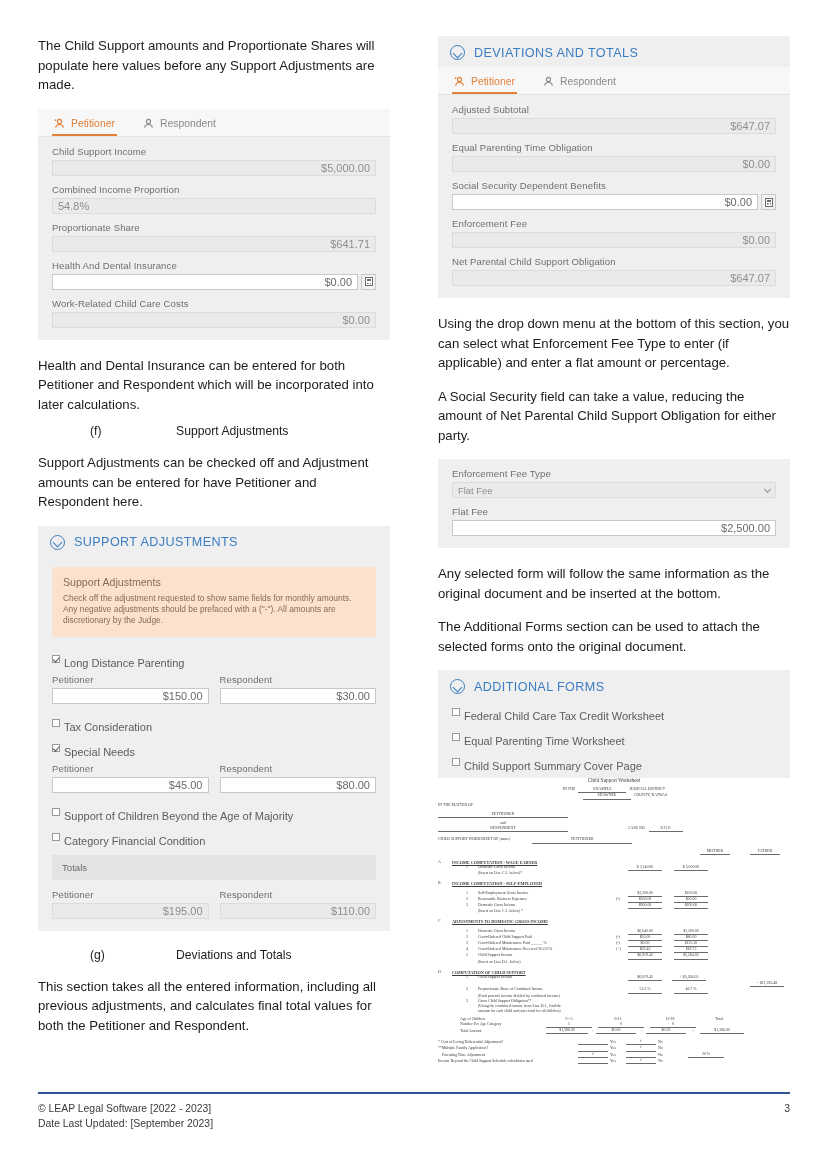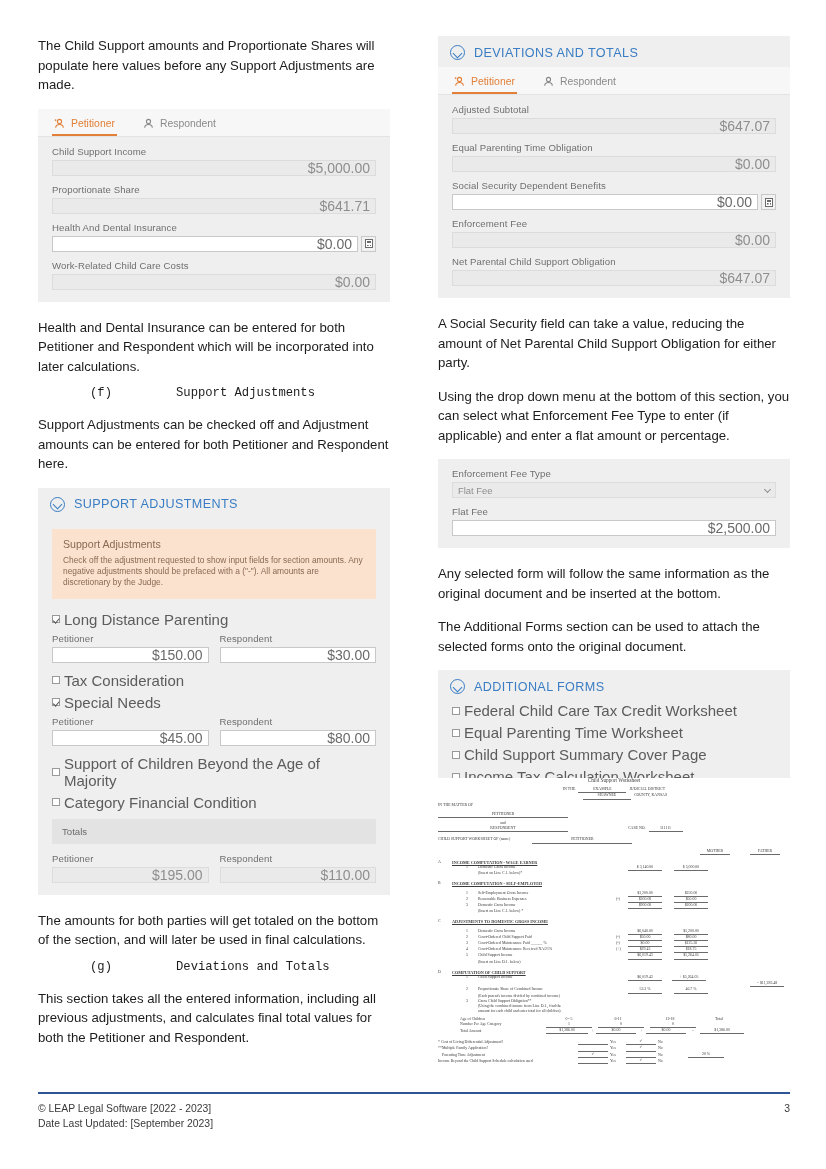--- a/index.html
+++ b/index.html
@@ -22,21 +22,20 @@
     margin: 0 0 14px 0;
     color: #1c1c1c;
   }
   p.body-text.tight { margin-bottom: 9px; }
   .lettered {
     font-size: 12.2px;
     margin: 8px 0 13px 0;
     padding-left: 52px;
     color: #1c1c1c;
     line-height: 17px;
-    font-family: Liberation Mono, monospace;
   }
   .lettered .ltr { display:inline-block; width: 86px; }
   .em { font-style: italic; }
 
   h3.section-head {
     font-size: 13.4px;
     font-weight: bold;
     margin: 0 0 14px 0;
     color: #111;
   }
@@ -90,21 +89,21 @@
 
   .fields { padding: 9px 14px 12px 14px; background:#efefef; }
   .field { margin-bottom: 8px; }
   .field:last-child { margin-bottom:0; }
   .flabel {
     font-size:9.6px; color:#6f6f6f; margin-bottom:3px; display:block;
     letter-spacing:.1px;
   }
   .inp {
     height:16px; border:1px solid #dcdcdc; background:#eaeaea;
-    font-size:14px; color:#8e8e8e;
+    font-size:11px; color:#8e8e8e;
     display:flex; align-items:center; justify-content:flex-end;
     padding:0 5px;
   }
   .inp.left { justify-content:flex-start; }
   .inp.editable { background:#ffffff; border-color:#c8c8c8; color:#6a6a6a; }
   .inp-row { display:flex; gap:3px; align-items:stretch; }
   .inp-row .inp { flex:1; }
   .calc-btn {
     width:15px; border:1px solid #c8c8c8; background:#f2f2f2;
     display:flex;align-items:center;justify-content:center; flex:0 0 auto;
@@ -138,21 +137,21 @@
   .cbrow { display:flex; align-items:center; gap:4px; margin-bottom:5px; }
   .cb {
     width:8px;height:8px;border:1px solid #9a9a9a;background:#fff;
     flex:0 0 auto; position:relative;
   }
   .cb.checked::after{
     content:""; position:absolute; left:1.4px; top:.4px; width:3px;height:5.4px;
     border-right:1.3px solid #555; border-bottom:1.3px solid #555;
     transform:rotate(40deg);
   }
-  .cblabel { font-size:15px; color:#5c5c5c; }
+  .cblabel { font-size:11px; color:#5c5c5c;margin-top:8px; }
 
   .two-col { display:flex; gap:11px; margin-bottom:9px; }
   .two-col > div { flex:1; }
 
   .totals-bar {
     background:#e3e3e3; padding:7px 10px; margin:8px 0 9px 0;
     font-size:9.6px; color:#6b6b6b;
   }
 
   
@@ -208,20 +207,24 @@
           <span>Respondent</span>
         </div>
       </div>
       <div class="fields">
 
         <div class="field">
           <span class="flabel">Child Support Income</span>
           <div class="inp">$5,000.00</div>
         </div>
 
+        <div class="field">
+          <span class="flabel">Combined Income Proportion</span>
+          <div class="inp left">54.8%</div>
+        </div>
 
         <div class="field">
           <span class="flabel">Proportionate Share</span>
           <div class="inp">$641.71</div>
         </div>
 
         <div class="field">
           <span class="flabel">Health And Dental Insurance</span>
           <div class="inp-row">
             <div class="inp editable">$0.00</div>
@@ -238,32 +241,32 @@
 
       </div>
     </div>
 
     <p class="body-text tight">Health and Dental Insurance can be entered for both Petitioner and Respondent which will be incorporated into later calculations.</p>
 
     <div class="lettered">
       <span class="ltr">(f)</span><span>Support Adjustments</span>
     </div>
 
-    <p class="body-text">Support Adjustments can be checked off and Adjustment amounts can be entered for both Petitioner and Respondent here.</p>
+    <p class="body-text">Support Adjustments can be checked off and Adjustment amounts can be entered for have Petitioner and Respondent here.</p>
 
     <div class="panel">
       <div class="panel-title">
         <span class="chev-circle"></span>
         <span class="ttl">SUPPORT ADJUSTMENTS</span>
       </div>
       <div style="padding:0 14px 12px 14px;">
 
         <div class="notice">
           <div class="nt-title">Support Adjustments</div>
-          <div class="nt-body">Check off the adjustment requested to show input fields for section amounts. Any negative adjustments should be prefaced with a ("-"). All amounts are discretionary by the Judge.</div>
+          <div class="nt-body">Check off the adjustment requested to show same fields for monthly amounts. Any negative adjustments should be prefaced with a ("-"). All amounts are discretionary by the Judge.</div>
         </div>
 
         <div class="cbrow">
           <span class="cb checked"></span>
           <span class="cblabel">Long Distance Parenting</span>
         </div>
         <div class="two-col">
           <div>
             <span class="flabel">Petitioner</span>
             <div class="inp editable">$150.00</div>
@@ -313,21 +316,20 @@
           </div>
           <div>
             <span class="flabel">Respondent</span>
             <div class="inp">$110.00</div>
           </div>
         </div>
 
       </div>
     </div>
 
-    <p class="body-text tight">The amounts for both parties will get totaled on the bottom of the section, and will later be used in final calculations.</p>
 
     <div class="lettered">
       <span class="ltr">(g)</span><span>Deviations and Totals</span>
     </div>
 
     <p class="body-text">This section takes all the entered information, including all previous adjustments, and calculates final total values for both the Petitioner and Respondent.</p>
   </div>
 
   <div class="col-right">
 
@@ -381,22 +383,22 @@
         </div>
 
         <div class="field">
           <span class="flabel">Net Parental Child Support Obligation</span>
           <div class="inp">$647.07</div>
         </div>
 
       </div>
     </div>
 
+    <p class="body-text">Using the drop down menu at the bottom of this section, you can select what Enforcement Fee Type to enter (if applicable) and enter a flat amount or percentage.</p>
     <p class="body-text">A Social Security field can take a value, reducing the amount of Net Parental Child Support Obligation for either party.</p>
-    <p class="body-text">Using the drop down menu at the bottom of this section, you can select what Enforcement Fee Type to enter (if applicable) and enter a flat amount or percentage.</p>
 
     <div class="panel">
       <div class="fields">
         <div class="field">
           <span class="flabel">Enforcement Fee Type</span>
           <div class="sel">
             <span>Flat Fee</span>
             <span class="caret"></span>
           </div>
         </div>

